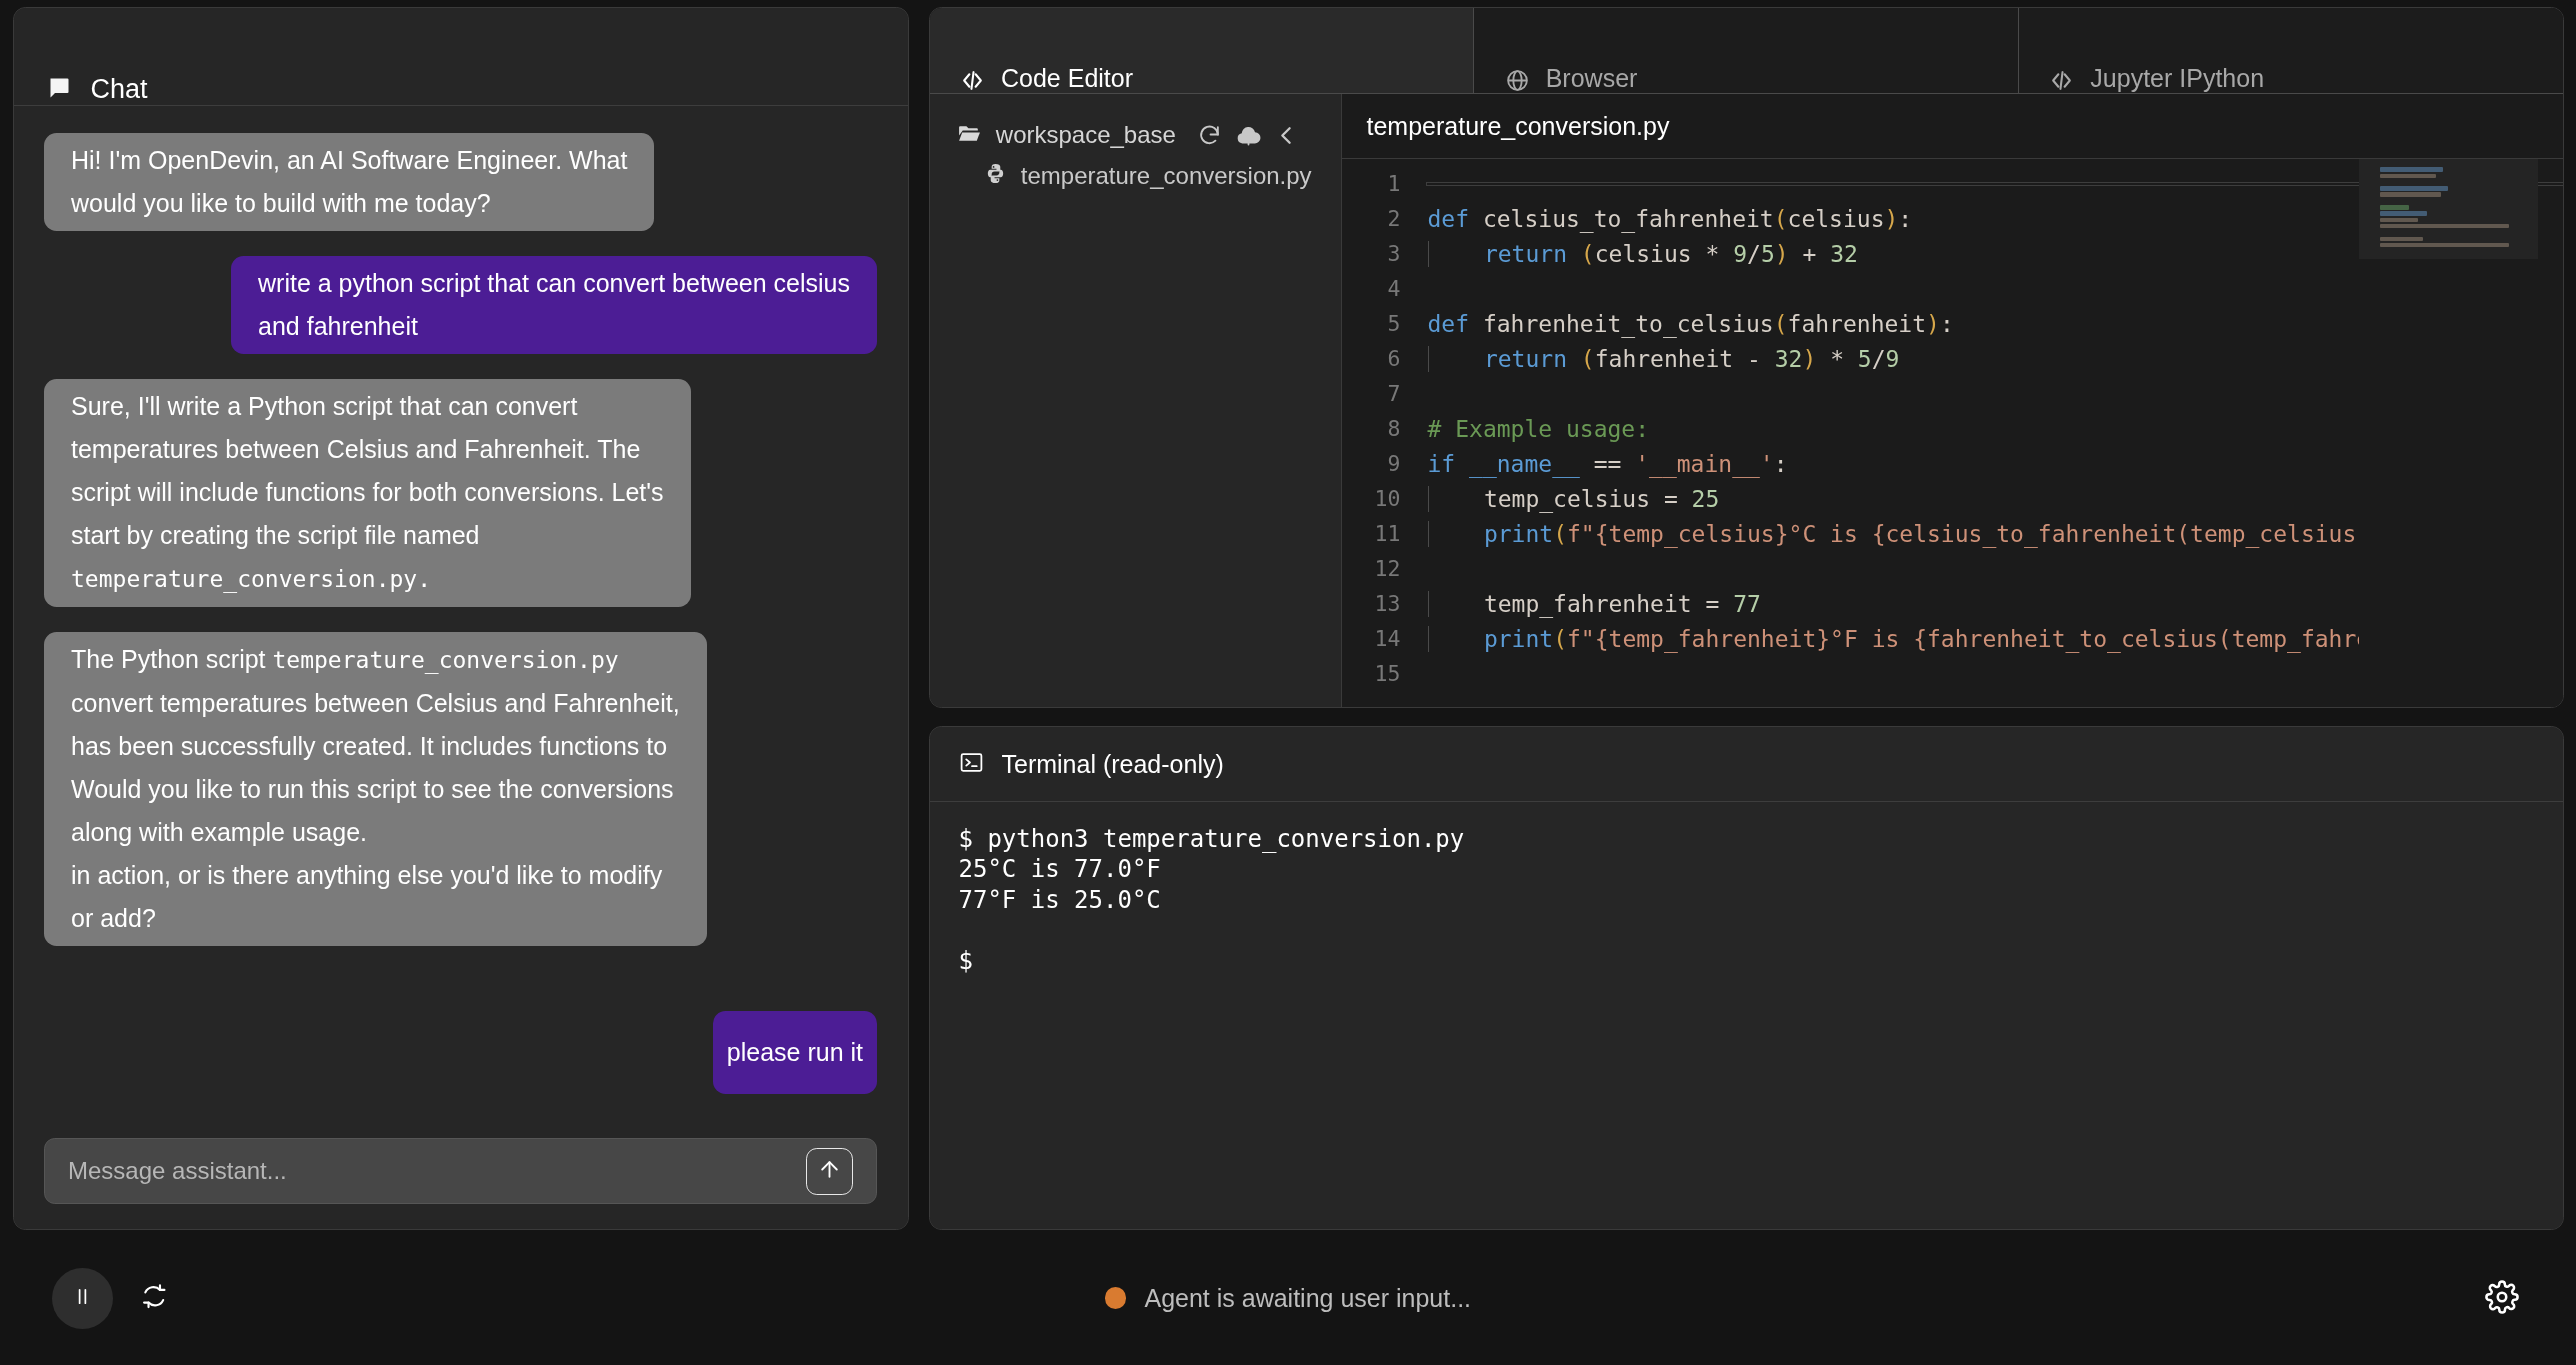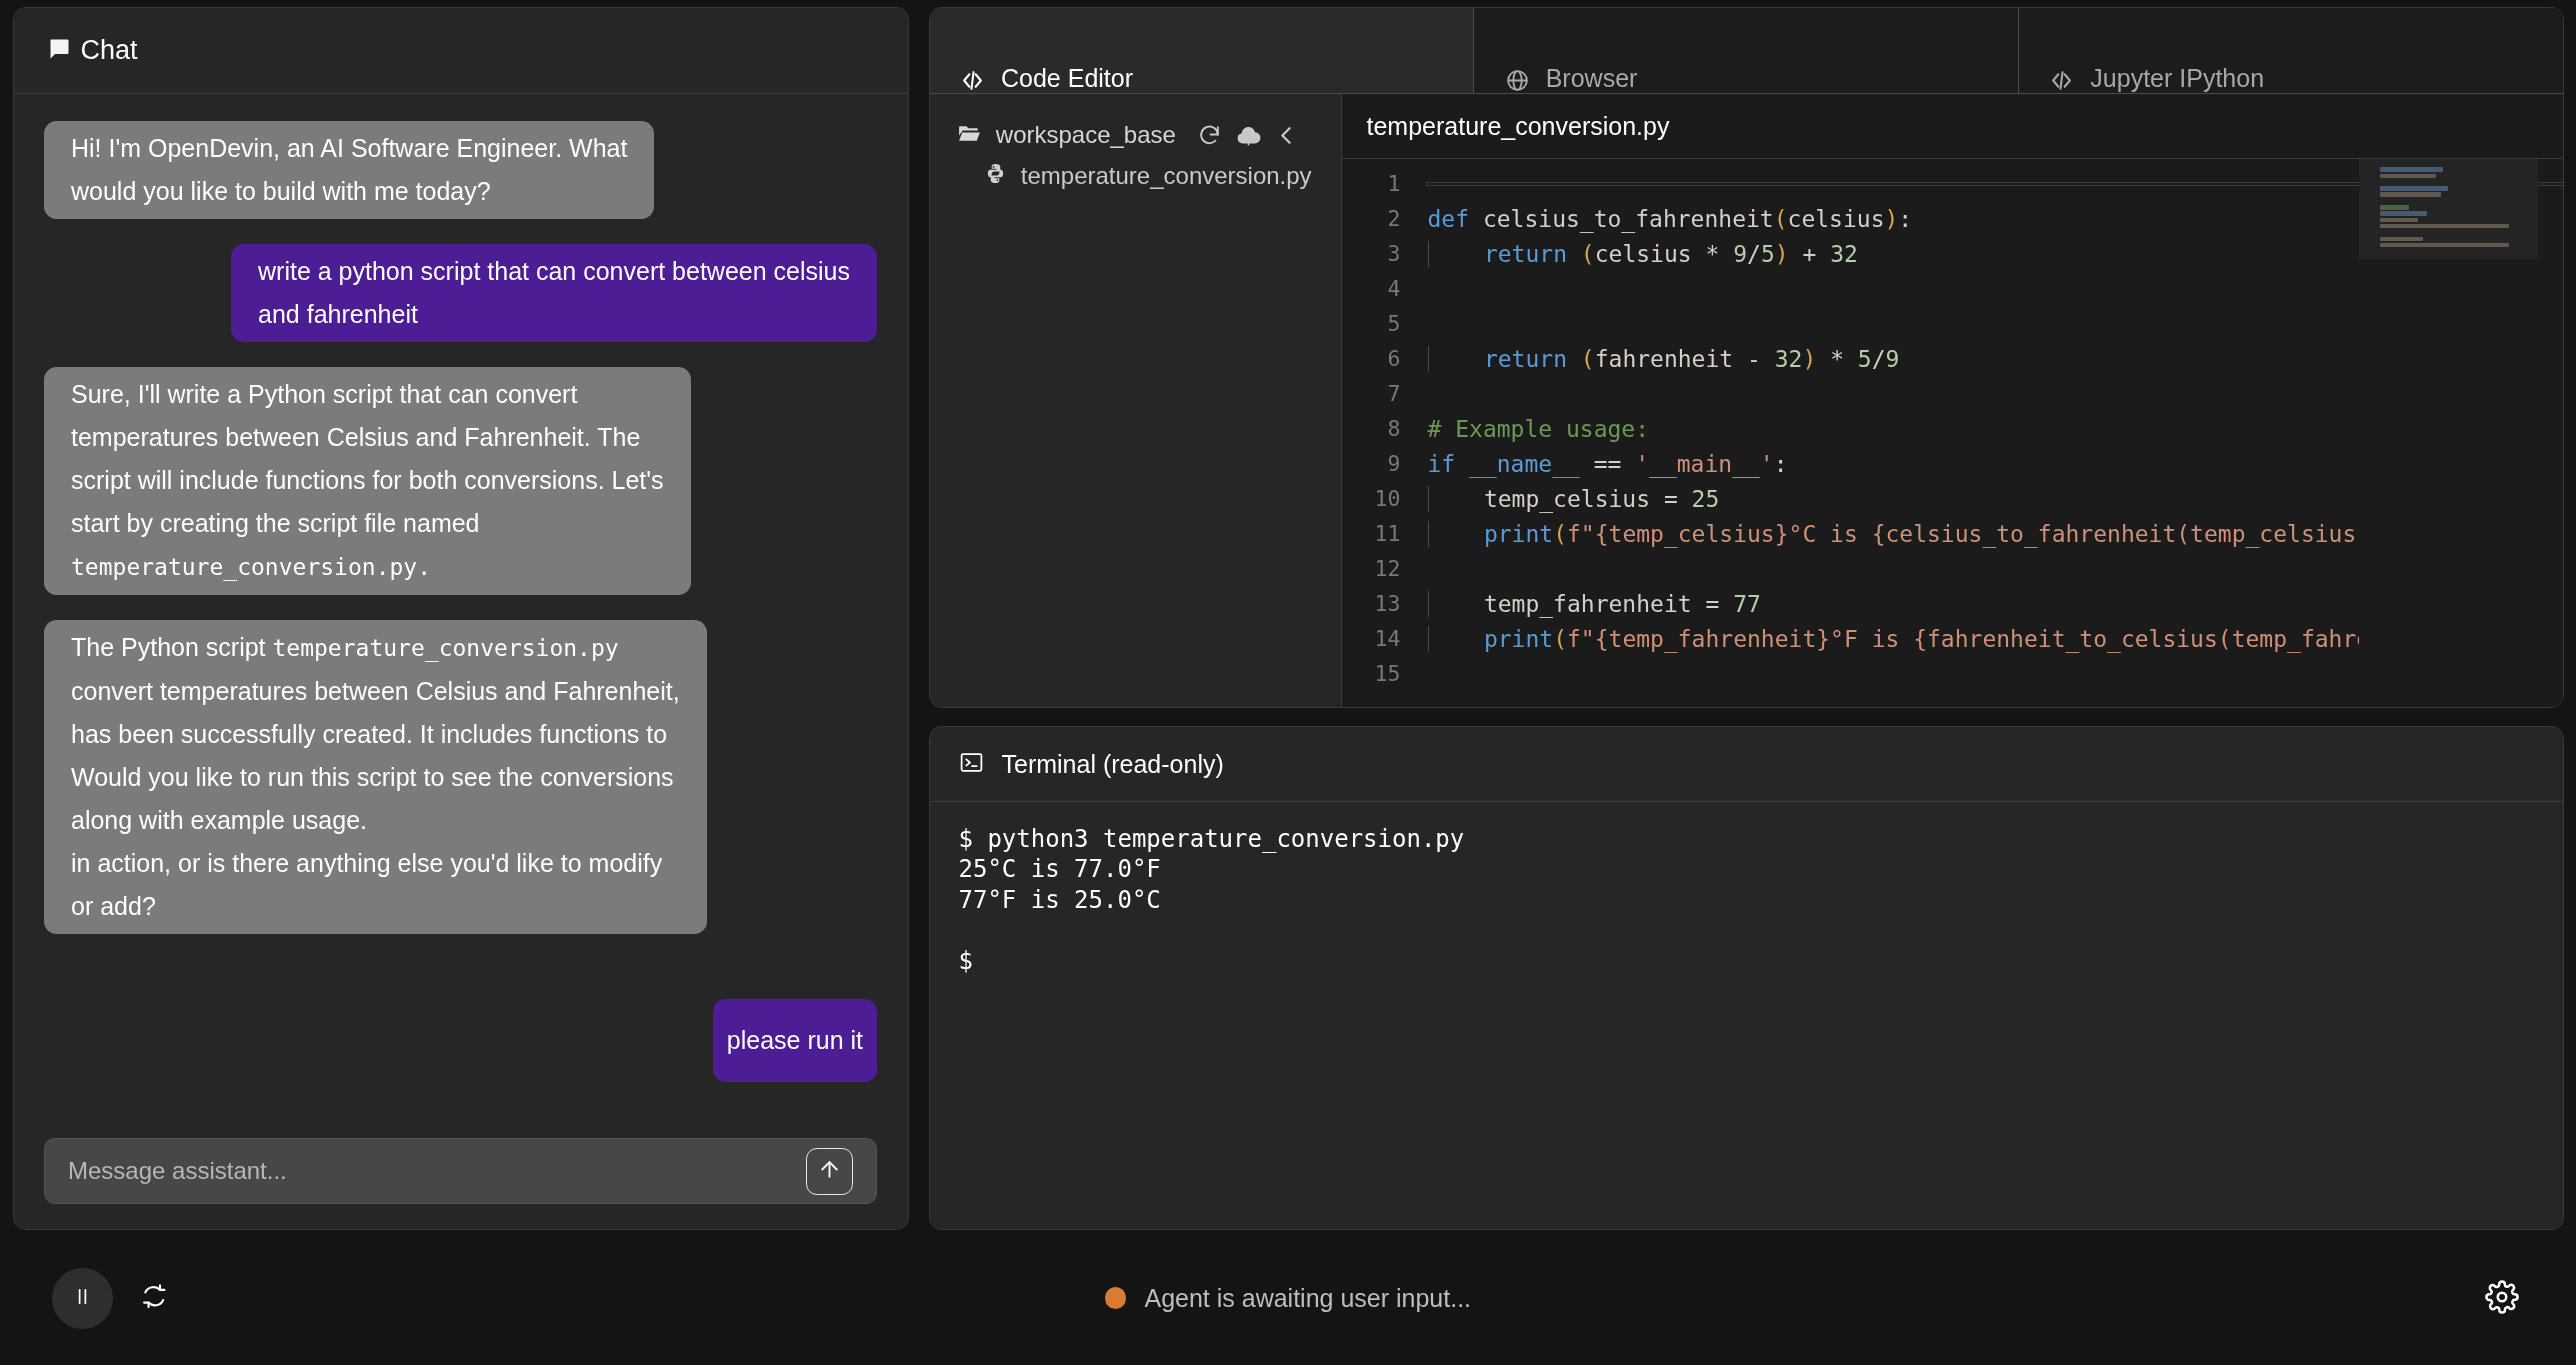--- a/index.html
+++ b/index.html
@@ -20,22 +20,22 @@
   
   .chat-panel {
     width: 896px;
     display: flex; flex-direction: column;
     background: #262626;
     border: 0.9px solid #3a3a3a;
     border-radius: 12.5px;
     overflow: hidden;
   }
   .chat-header {
-    height: 86px; flex: none;
-    display: flex; align-items: center; gap: 8px;
+    height: 98px; flex: none;
+    display: flex; align-items: flex-end; gap: 18px;
     padding: 0 32px;
     background: #262626;
     border-bottom: 0.9px solid #3d3d3d;
   }
   .chat-header .label { font-size: 27px; color: #ffffff; }
   .chat-body {
     flex: 1; min-height: 0;
     display: flex; flex-direction: column;
     gap: 25px;
     padding: 27px 30.5px 7.2px 30.5px;
@@ -350,21 +350,21 @@
           <div class="code-area">
             <div class="file-tab-bar">
               <span class="fname">temperature_conversion.py</span>
             </div>
             <div class="code-scroll">
               <div class="code-lines" id="code-lines">
                   <div class="cl cur"><span class="num">1</span><span class="txt"></span></div>
                   <div class="cl"><span class="num">2</span><span class="txt"><span class="kw">def </span><span class="var">celsius_to_fahrenheit</span><span class="par">(</span><span class="var">celsius</span><span class="par">)</span><span class="var">:</span></span></div>
                   <div class="cl"><span class="num">3</span><span class="txt indent"><span class="var">    </span><span class="kw">return </span><span class="par">(</span><span class="var">celsius </span><span class="var">* </span><span class="num2">9</span><span class="var">/</span><span class="num2">5</span><span class="par">)</span><span class="var"> + </span><span class="num2">32</span></span></div>
                   <div class="cl"><span class="num">4</span><span class="txt"></span></div>
-                  <div class="cl"><span class="num">5</span></div>
+                  <div class="cl"><span class="num">5</span><span class="txt"><span class="kw">def </span><span class="var">fahrenheit_to_celsius</span><span class="par">(</span><span class="var">fahrenheit</span><span class="par">)</span><span class="var">:</span></span></div>
                   <div class="cl"><span class="num">6</span><span class="txt indent"><span class="var">    </span><span class="kw">return </span><span class="par">(</span><span class="var">fahrenheit </span><span class="var">- </span><span class="num2">32</span><span class="par">)</span><span class="var"> * </span><span class="num2">5</span><span class="var">/</span><span class="num2">9</span></span></div>
                   <div class="cl"><span class="num">7</span><span class="txt"></span></div>
                   <div class="cl"><span class="num">8</span><span class="txt"><span class="cmt"># Example usage:</span></span></div>
                   <div class="cl"><span class="num">9</span><span class="txt"><span class="kw">if </span><span class="fn">__name__</span><span class="var"> == </span><span class="str">'__main__'</span><span class="var">:</span></span></div>
                   <div class="cl"><span class="num">10</span><span class="txt indent"><span class="var">    temp_celsius = </span><span class="num2">25</span></span></div>
                   <div class="cl"><span class="num">11</span><span class="txt indent"><span class="var">    </span><span class="fn">print</span><span class="par">(</span><span class="str">f"{temp_celsius}°C is {celsius_to_fahrenheit(temp_celsius)}°F"</span></span></div>
                   <div class="cl"><span class="num">12</span><span class="txt indent"></span></div>
                   <div class="cl"><span class="num">13</span><span class="txt indent"><span class="var">    temp_fahrenheit = </span><span class="num2">77</span></span></div>
                   <div class="cl"><span class="num">14</span><span class="txt indent"><span class="var">    </span><span class="fn">print</span><span class="par">(</span><span class="str">f"{temp_fahrenheit}°F is {fahrenheit_to_celsius(temp_fahrenhei</span></span></div>
                   <div class="cl"><span class="num">15</span><span class="txt"></span></div>

